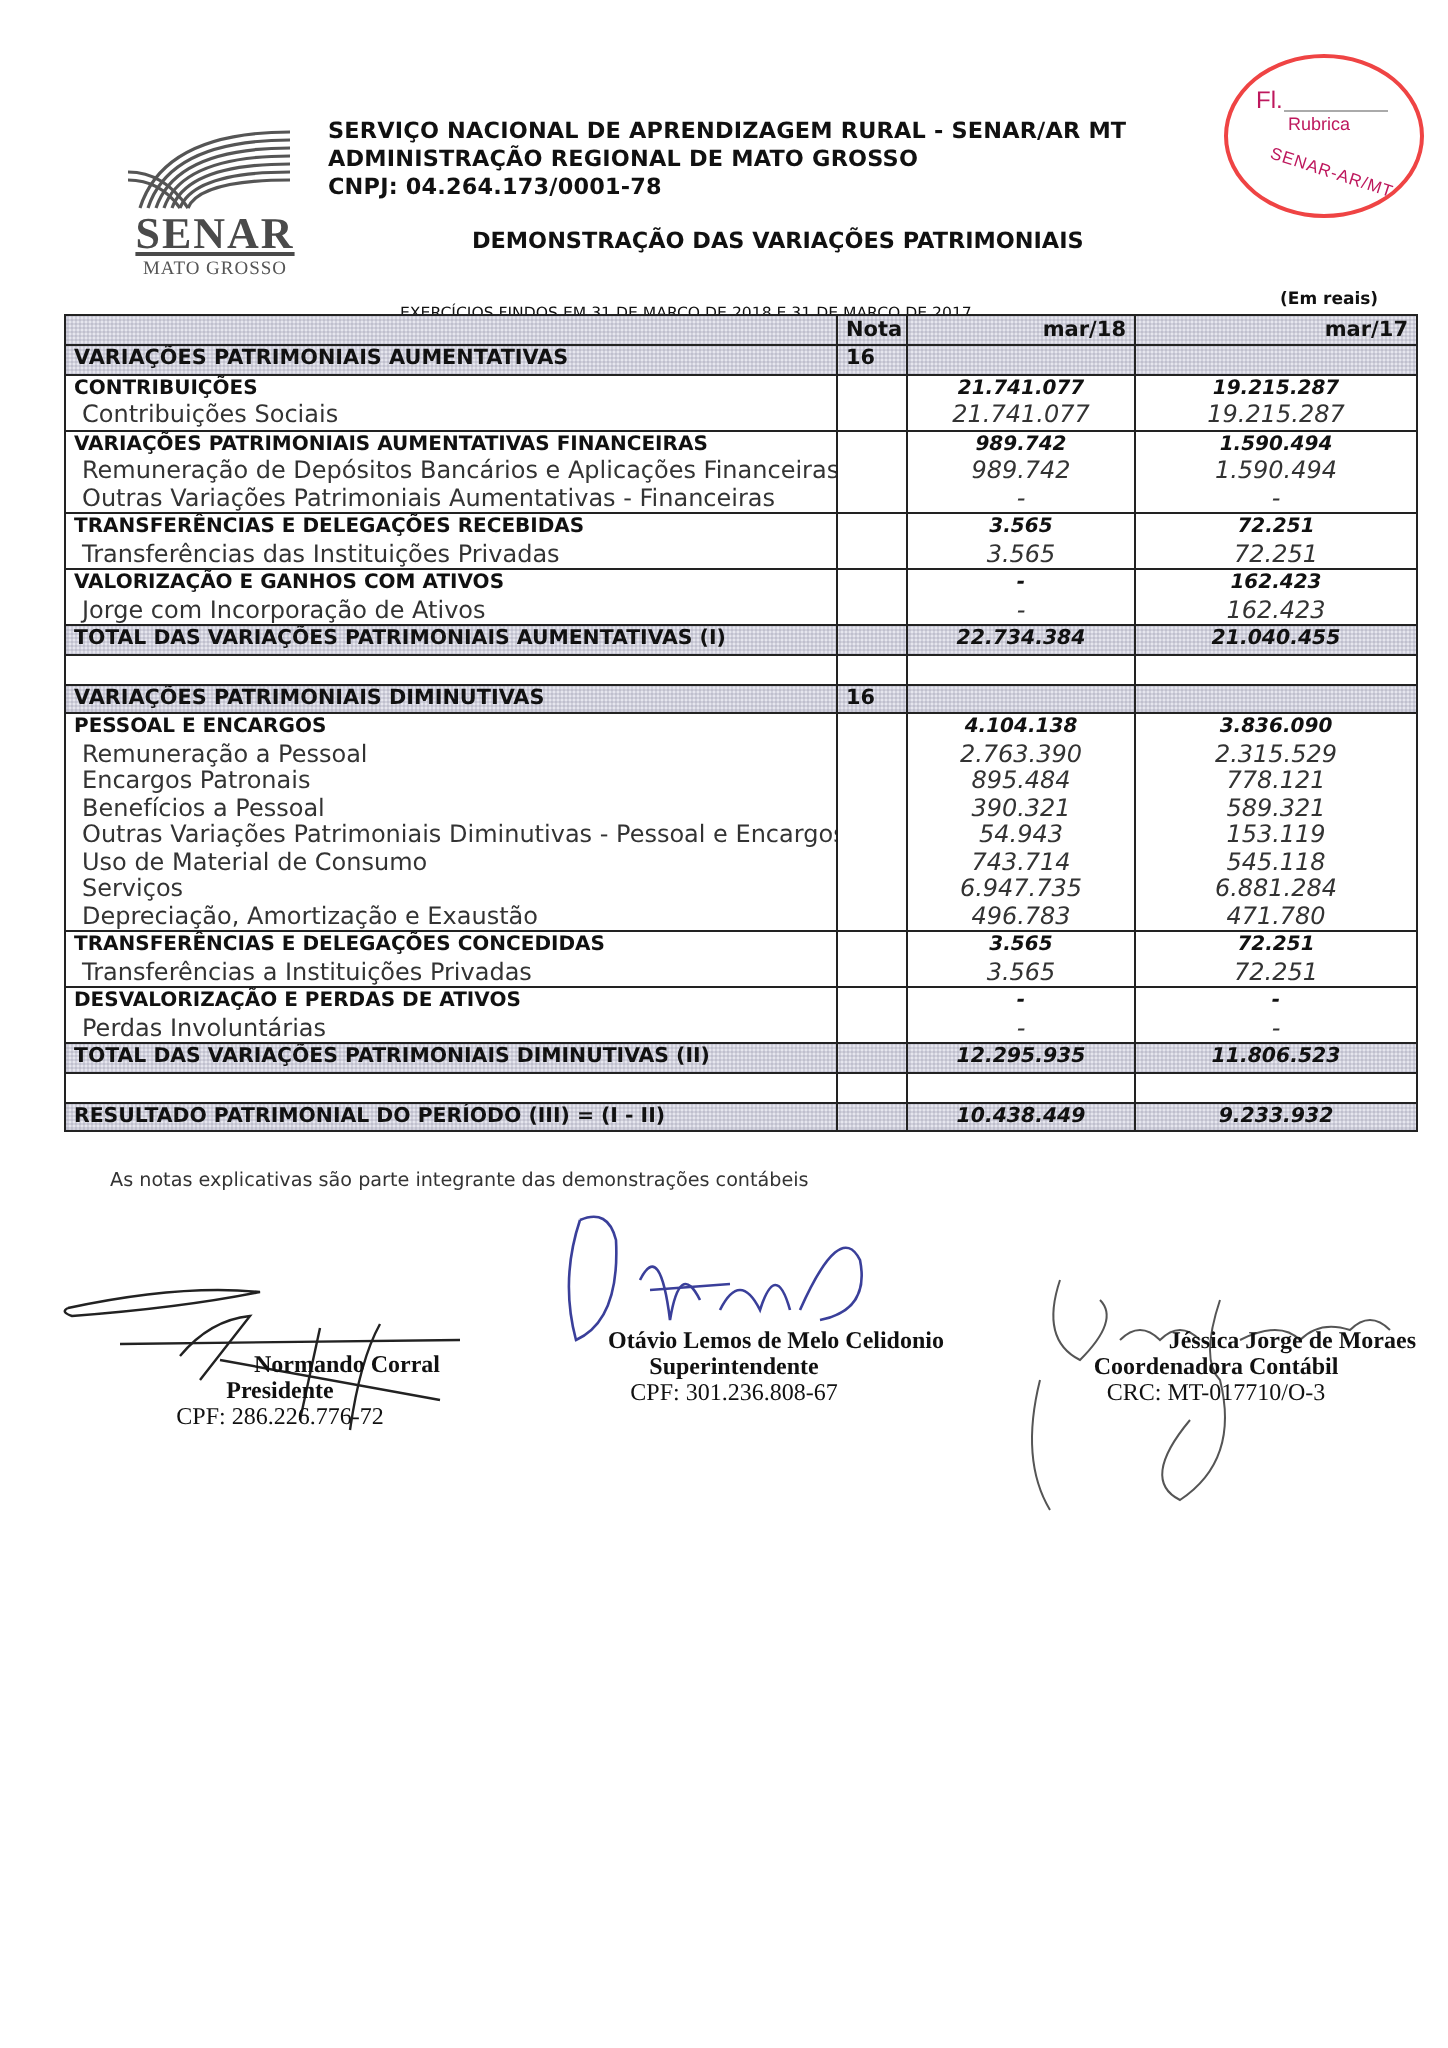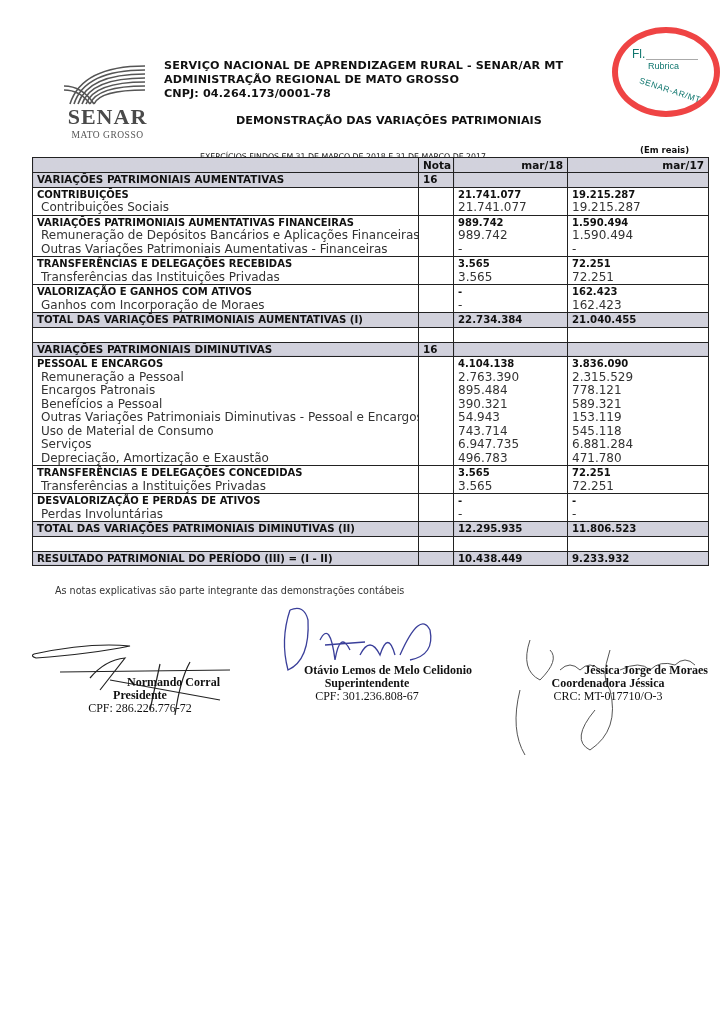--- a/index.html
+++ b/index.html
@@ -1,44 +1,44 @@
 <!DOCTYPE html>
 <html><head>
 <meta charset="utf-8">
 <style>
   html, body { margin:0; padding:0; background:#ffffff; }
   body { width:724px; height:1024px; position:relative; overflow:hidden; font-family:"DejaVu Sans", sans-serif; color:#111; }
   .abs { position:absolute; }
   .logo { left:60px; top:60px; width:95px; height:90px; }
   .logo svg { display:block; }
-  .logo-name { position:absolute; left:0; top:44px; width:95px; text-align:center; font-family:"Liberation Serif", serif; font-size:22px; font-weight:bold; letter-spacing:1px; color:#4a4a4a; }
+  .logo-name { position:absolute; left:0; top:44px; width:95px; text-align:center; font-family:"Liberation Serif", serif; font-size:22px; font-weight:bold; letter-spacing:1px; color:#4a4a4a;text-decoration:underline; }
   .logo-sub { position:absolute; left:0; top:70px; width:95px; text-align:center; font-family:"Liberation Serif", serif; font-size:9.5px; letter-spacing:0.5px; color:#555; }
   .hdr-line { left:164px; font-size:11.2px; font-weight:bold; letter-spacing:0.1px; white-space:nowrap; }
   .doc-title { left:236px; top:114px; font-size:11.2px; font-weight:bold; white-space:nowrap; }
   .doc-sub { left:200px; top:128px; font-size:7.8px; font-weight:normal; white-space:nowrap;margin-top:24px; }
-  .stamp { left:612px; top:27px; width:96px; height:78px; border:6px solid #ef4444; border-radius:50%; color:#0f766e; font-family:"Liberation Sans", sans-serif; }
+  .stamp { left:612px; top:27px; width:96px; height:78px; border:2px solid #ef4444; border-radius:50%; color:#be185d; font-family:"Liberation Sans", sans-serif; }
   .stamp .fl { position:absolute; left:14px; top:14px; font-size:12px; }
   .stamp .line { position:absolute; left:28px; top:26px; width:52px; border-top:1px solid #aaa; }
   .stamp .rub { position:absolute; left:30px; top:28px; font-size:9px; }
   .stamp .arc { position:absolute; left:20px; top:52px; font-size:8.5px; transform:rotate(18deg); letter-spacing:0.5px; }
   .em-reais { left:640px; top:145px; font-size:8.5px; font-weight:bold; }
 
   table.fin { position:absolute; left:32px; top:157px; width:676px; border-collapse:collapse; table-layout:fixed; font-size:10px; }
   table.fin col.c1 { width:386px; }
   table.fin col.c2 { width:35px; }
   table.fin col.c3 { width:114px; }
   table.fin col.c4 { width:141px; }
   table.fin td { border-left:1px solid #222; border-right:1px solid #222; padding:0 4px; height:13.5px; line-height:13px; white-space:nowrap; overflow:hidden; }
   table.fin tr.shaded td { background:
       repeating-linear-gradient(0deg, rgba(150,150,170,0.28) 0 1px, transparent 1px 2px),
       repeating-linear-gradient(90deg, rgba(150,150,170,0.28) 0 1px, transparent 1px 2px), #e6e6ee; }
   table.fin tr.topline td { border-top:1.5px solid #222; }
   table.fin tr.botline td { border-bottom:1.5px solid #222; }
   table.fin tr.head td { font-weight:bold; text-align:right; font-size:10.5px; height:14px; }
-  table.fin td.num { text-align:left; }
+  table.fin td.num { text-align:center;font-style:italic; }
   table.fin td.nota { font-weight:bold; text-align:left; }
   table.fin tr.grp td { font-weight:bold; font-size:10.4px; }
   table.fin tr.sec td { font-weight:bold; font-size:10px; }
   table.fin tr.item td { font-size:12px; color:#333; }
   table.fin tr.item td.lbl { padding-left:8px; }
   table.fin tr.tot td { font-weight:bold; font-size:10.2px; }
   table.fin tr.blank td { height:14px; }
   .note { left:32px; top:585px; font-size:9.6px; color:#333; white-space:nowrap;margin-left:23px; }
 
   .sig { position:absolute; text-align:center; font-family:"Liberation Serif", serif; font-size:12px; line-height:13px; }
@@ -145,21 +145,21 @@
       <td class="num">3.565</td>
       <td class="num">72.251</td>
     </tr>
     <tr class="sec topline">
       <td>VALORIZAÇÃO E GANHOS  COM ATIVOS</td>
       <td></td>
       <td class="num">-</td>
       <td class="num">162.423</td>
     </tr>
     <tr class="item">
-      <td class="lbl">Ganhos com Incorporação de Moraes</td>
+      <td class="lbl">Jorge com Incorporação de Ativos</td>
       <td></td>
       <td class="num">-</td>
       <td class="num">162.423</td>
     </tr>
     <tr class="tot shaded topline botline">
       <td>TOTAL DAS VARIAÇÕES PATRIMONIAIS AUMENTATIVAS (I)</td>
       <td></td>
       <td class="num">22.734.384</td>
       <td class="num">21.040.455</td>
     </tr>
@@ -305,15 +305,15 @@
   <g fill="none" stroke="#555" stroke-width="1">
     <path d="M30 20 Q 20 50 40 60 Q 60 40 50 30"></path>
     <path d="M60 50 Q 70 40 80 50 Q 90 40 100 50"></path>
     <path d="M110 30 Q 100 60 110 70 Q 120 110 90 130 Q 70 120 95 90"></path>
     <path d="M120 50 Q 140 40 150 50 Q 160 40 175 45 Q 185 35 195 45"></path>
     <path d="M20 70 Q 10 110 25 135"></path>
   </g>
 </svg>
 <div class="sig" style="left:508px;top:664px;width:200px">
   <div class="nm">Jéssica Jorge de Moraes</div>
-  <div class="rl">Coordenadora Jéssica</div>
+  <div class="rl">Coordenadora Contábil</div>
   <div class="id">CRC: MT-017710/O-3</div>
 </div>
 
 </body></html>

